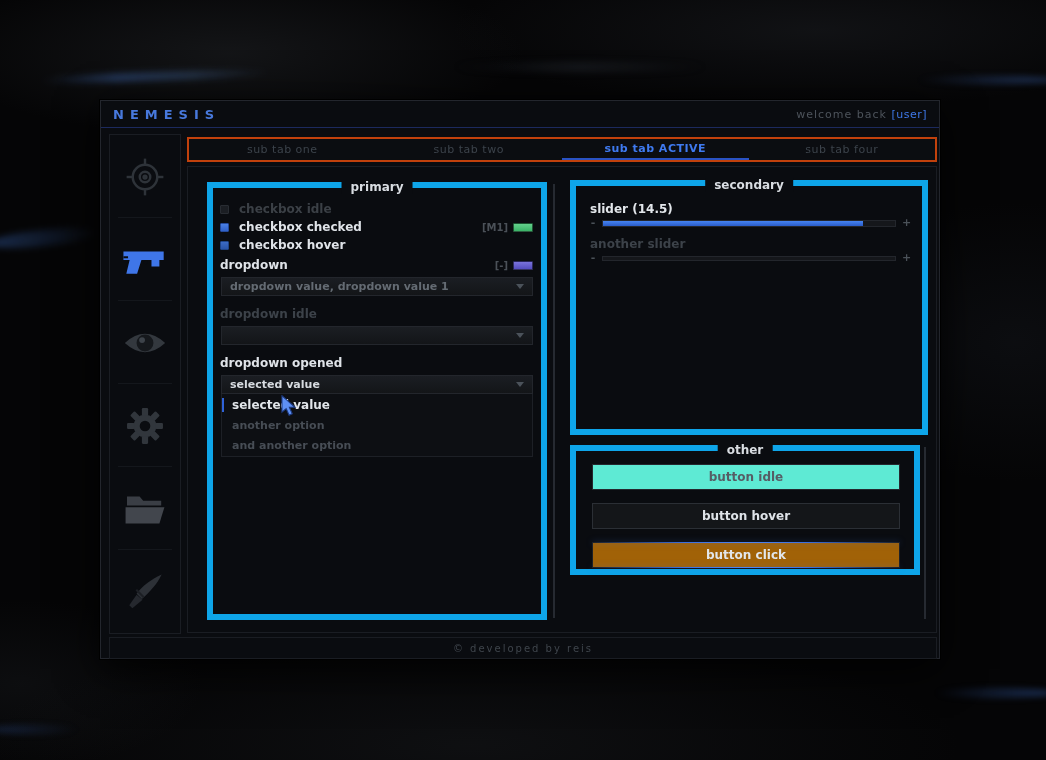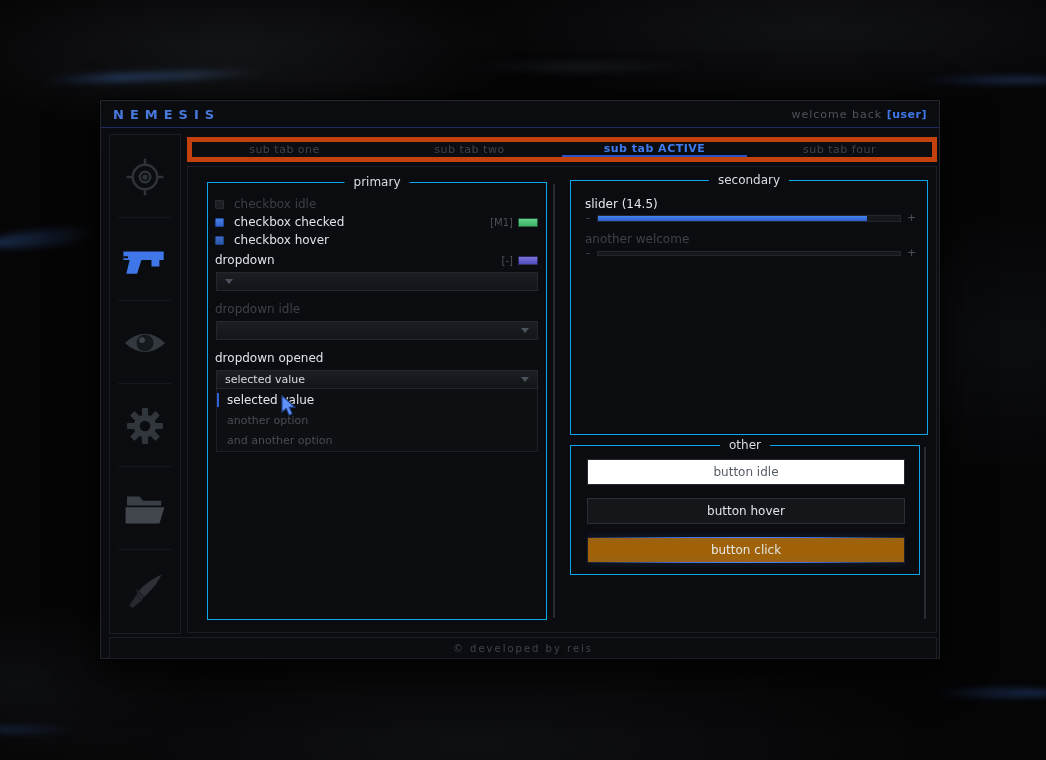--- a/index.html
+++ b/index.html
@@ -34,43 +34,43 @@
   .window .figure-glow{position:absolute;right:20px;top:140px;width:340px;height:380px;
     background:radial-gradient(ellipse 160px 190px at 55% 45%, rgba(70,95,140,.10), transparent 70%),
                radial-gradient(ellipse 60px 60px at 60% 30%, rgba(110,150,200,.08), transparent 70%);
     pointer-events:none;}
 
   .titlebar{position:absolute;left:0;top:0;right:0;height:27px;
     border-bottom:1px solid #1c2a5e;display:flex;align-items:center;
     padding:4px 12px;box-sizing:border-box;background:#0a0c10;}
   .app-title{color:#4879dd;font-size:13px;font-weight:bold;letter-spacing:6px;}
   .welcome{margin-left:auto;font-size:11px;color:#4d535b;letter-spacing:1px;}
-  .welcome b{color:#3f78e8;font-weight:bold;letter-spacing:0.5px;text-align:right;}
+  .welcome b{color:#3f78e8;font-weight:normal;letter-spacing:0.5px;text-align:right;}
 
   
   .sidebar{position:absolute;left:8px;top:33px;width:72px;height:500px;
     border:1px solid #1a1d23;box-sizing:border-box;background:#0a0c10;
     display:flex;flex-direction:column;}
   .side-cell{flex:1;display:flex;align-items:center;justify-content:center;position:relative;cursor:pointer;}
   .side-cell:not(:last-child)::after{content:"";position:absolute;bottom:0;left:8px;right:8px;
     height:1px;background:#14171c;}
   .side-cell svg{display:block;}
 
   
   .tabbar{position:absolute;left:86px;top:36px;width:750px;height:25px;
-    border:5px solid #c2410c;box-sizing:border-box;display:flex;background:#0b0d11;}
+    border:2px solid #c2410c;box-sizing:border-box;display:flex;background:#0b0d11;}
   .tab{flex:1;display:flex;align-items:center;justify-content:center;
     font-size:11px;color:#3c434b;letter-spacing:.5px;cursor:pointer;box-sizing:border-box;}
   .tab.active{color:#3f7af0;font-weight:bold;border-bottom:2px solid #2a52c4;}
 
   
   .panel{position:absolute;left:86px;top:65px;width:750px;height:467px;
     border:1px solid #1a1d23;box-sizing:border-box;background:#0a0c10;}
 
-  .group{position:absolute;border:1px solid #0ea5e9;box-sizing:border-box;background:#0a0c10;}
+  .group{position:absolute;border:6px solid #0ea5e9;box-sizing:border-box;background:#0a0c10;font-weight:bold;}
   .group-title{position:absolute;top:-8px;left:50%;transform:translateX(-50%);
     background:#0a0c10;padding:0 9px;font-size:12px;color:#d9dde2;white-space:nowrap;}
   .group.primary{left:19px;top:15px;width:340px;height:438px;padding-top:12px;}
   .group.secondary{left:382px;top:13px;width:358px;height:255px;padding:16px 14px 0 14px;}
   .group.other{left:382px;top:278px;width:350px;height:130px;padding-top:13px;}
 
   .vscroll{position:absolute;width:2px;background:#262a31;}
   .vscroll.left{left:365px;top:17px;height:434px;}
   .vscroll.right{left:736px;top:280px;height:172px;}
 
@@ -109,21 +109,21 @@
   .slider-sign{font-size:11px;color:#4a5158;line-height:10px;width:6px;text-align:center;}
   .slider-track{flex:1;height:7px;background:#15171b;border:1px solid #23262c;
     box-sizing:border-box;position:relative;cursor:pointer;}
   .slider-track.thin{height:5px;}
   .slider-fill{position:absolute;left:0;top:0;bottom:0;
     background:linear-gradient(#4684f2,#2a5cc8);}
 
   
   .btn{height:26px;margin:0 14px 13px 16px;display:flex;align-items:center;justify-content:center;
     font-size:12px;box-sizing:border-box;cursor:pointer;position:relative;}
-  .btn.idle{background:#ffffff;border:1px solid #25282e;color:#565d65;}
+  .btn.idle{background:#5eead4;border:1px solid #25282e;color:#565d65;}
   .btn.hover{background:#141619;border:1px solid #2b2f35;color:#dfe3e8;}
   .btn.click{background:#a16207;border:1px solid #1d2026;color:#e2e6ea;}
   .btn.click::before,.btn.click::after{content:"";position:absolute;left:-1px;right:-1px;height:1px;
     background:linear-gradient(90deg,transparent,#3b6fe0 30%,#4f85f2 50%,#3b6fe0 70%,transparent);}
   .btn.click::before{top:-1px;box-shadow:0 0 6px rgba(63,118,232,.6);}
   .btn.click::after{bottom:-1px;box-shadow:0 0 6px rgba(63,118,232,.6);}
 
   
   .footer{position:absolute;left:8px;top:536px;width:828px;height:22px;
     border:1px solid #1a1d23;box-sizing:border-box;display:flex;align-items:center;
@@ -253,20 +253,21 @@
       </div>
 
       <div class="dd-label">
         <span>dropdown</span>
         <span class="bindwrap">
           <span class="keybind">[-]</span>
           <span class="swatch" style="background: linear-gradient(rgba(255, 255, 255, 0.18), rgba(0, 0, 0, 0.1)), rgb(93, 85, 212);"></span>
         </span>
       </div>
       <div class="ddbox">
+        <span class="dd-value">dropdown value, dropdown value 1</span>
         <span class="dd-arrow"></span>
       </div>
 
       <div class="dd-label dim" style="margin-top:9px;">dropdown idle</div>
       <div class="ddbox">
         <span class="dd-value"></span>
         <span class="dd-arrow"></span>
       </div>
 
       <div class="dd-label" style="margin-top:9px;">dropdown opened</div>
@@ -288,21 +289,21 @@
 
       <div class="slider-label">slider (14.5)</div>
       <div class="slider-row">
         <span class="slider-sign">-</span>
         <div class="slider-track">
           <div class="slider-fill" style="width: 89%;"></div>
         </div>
         <span class="slider-sign">+</span>
       </div>
 
-      <div class="slider-label dim" style="margin-top:4px;">another welcome</div>
+      <div class="slider-label dim" style="margin-top:4px;">another slider</div>
       <div class="slider-row">
         <span class="slider-sign">-</span>
         <div class="slider-track thin">
           
         </div>
         <span class="slider-sign">+</span>
       </div>
     </div>
 
     <div class="group other">

